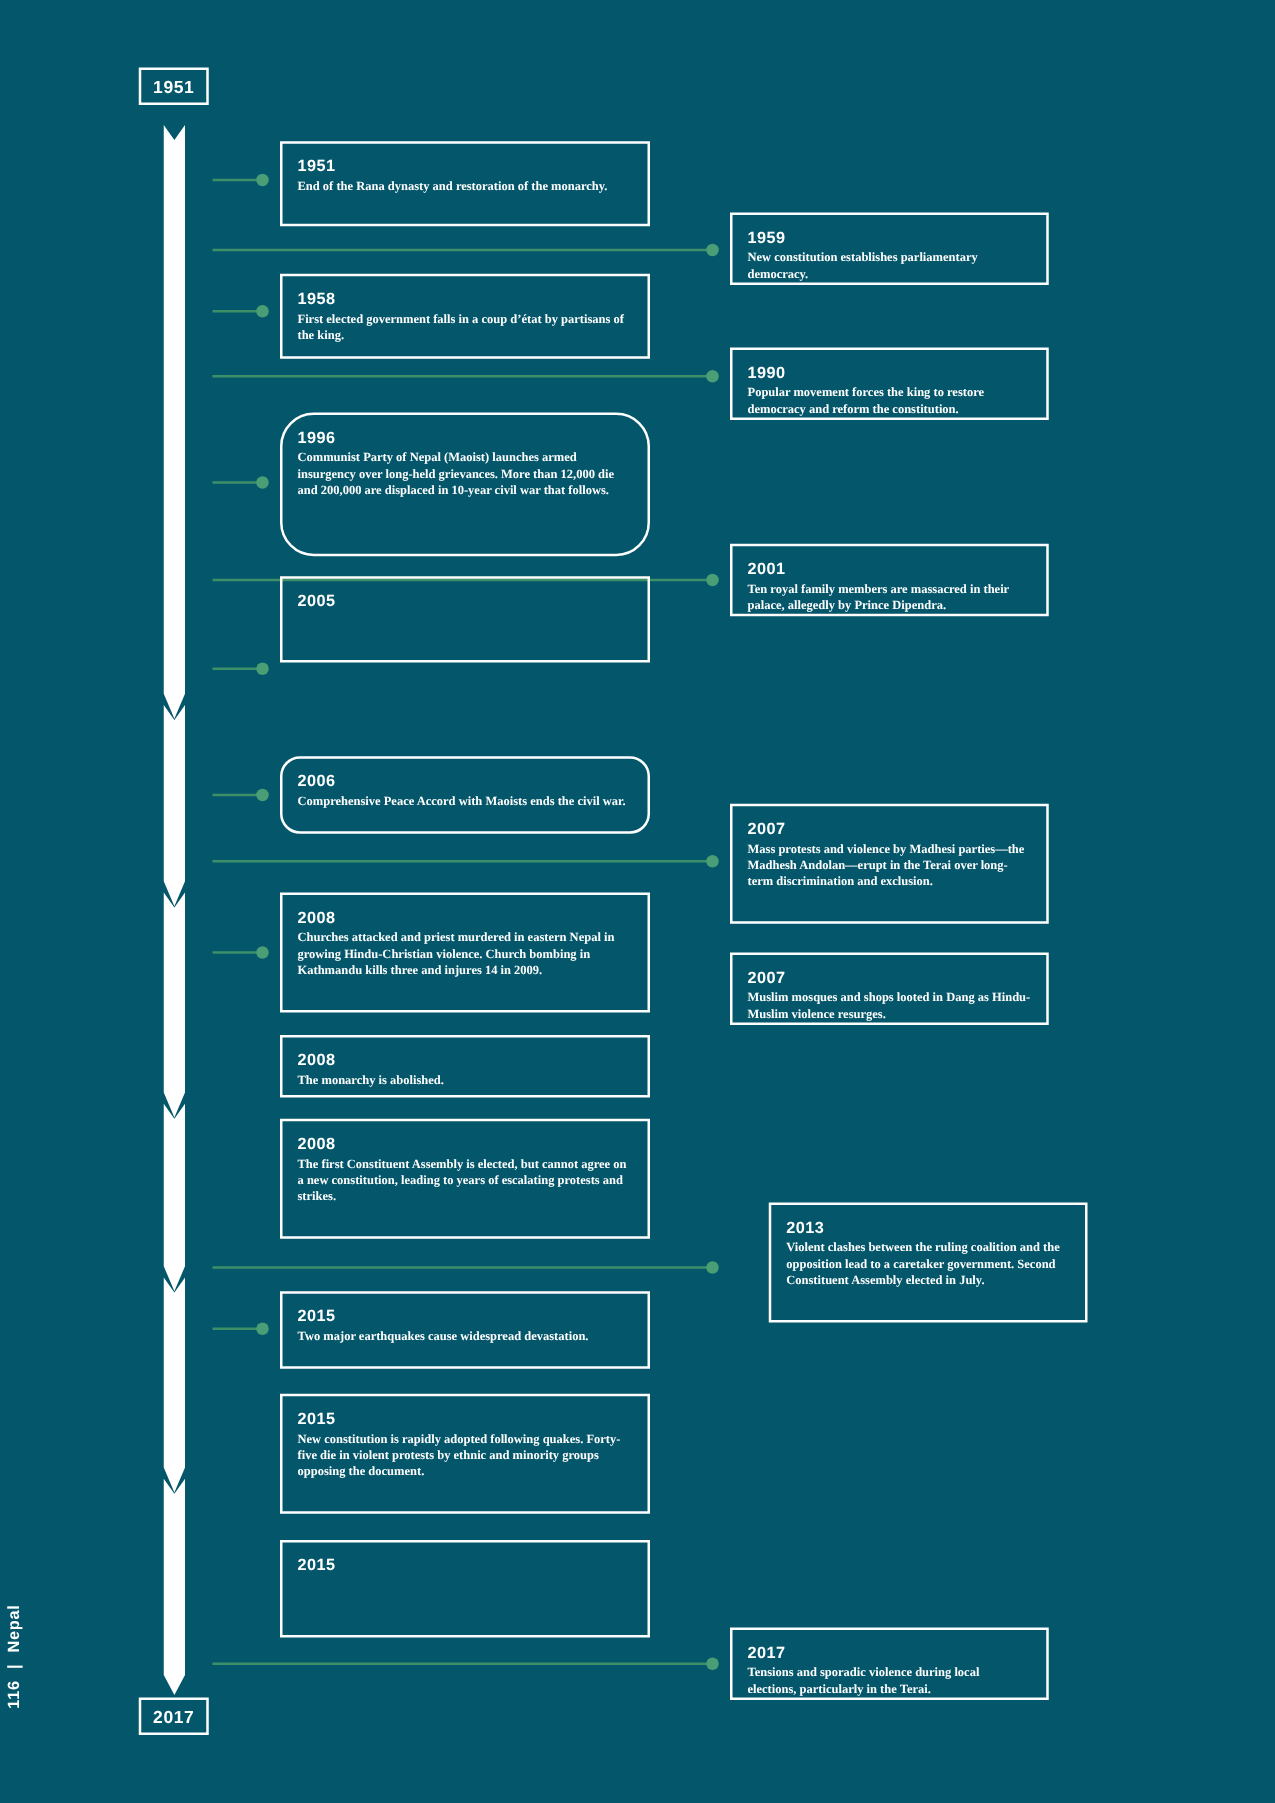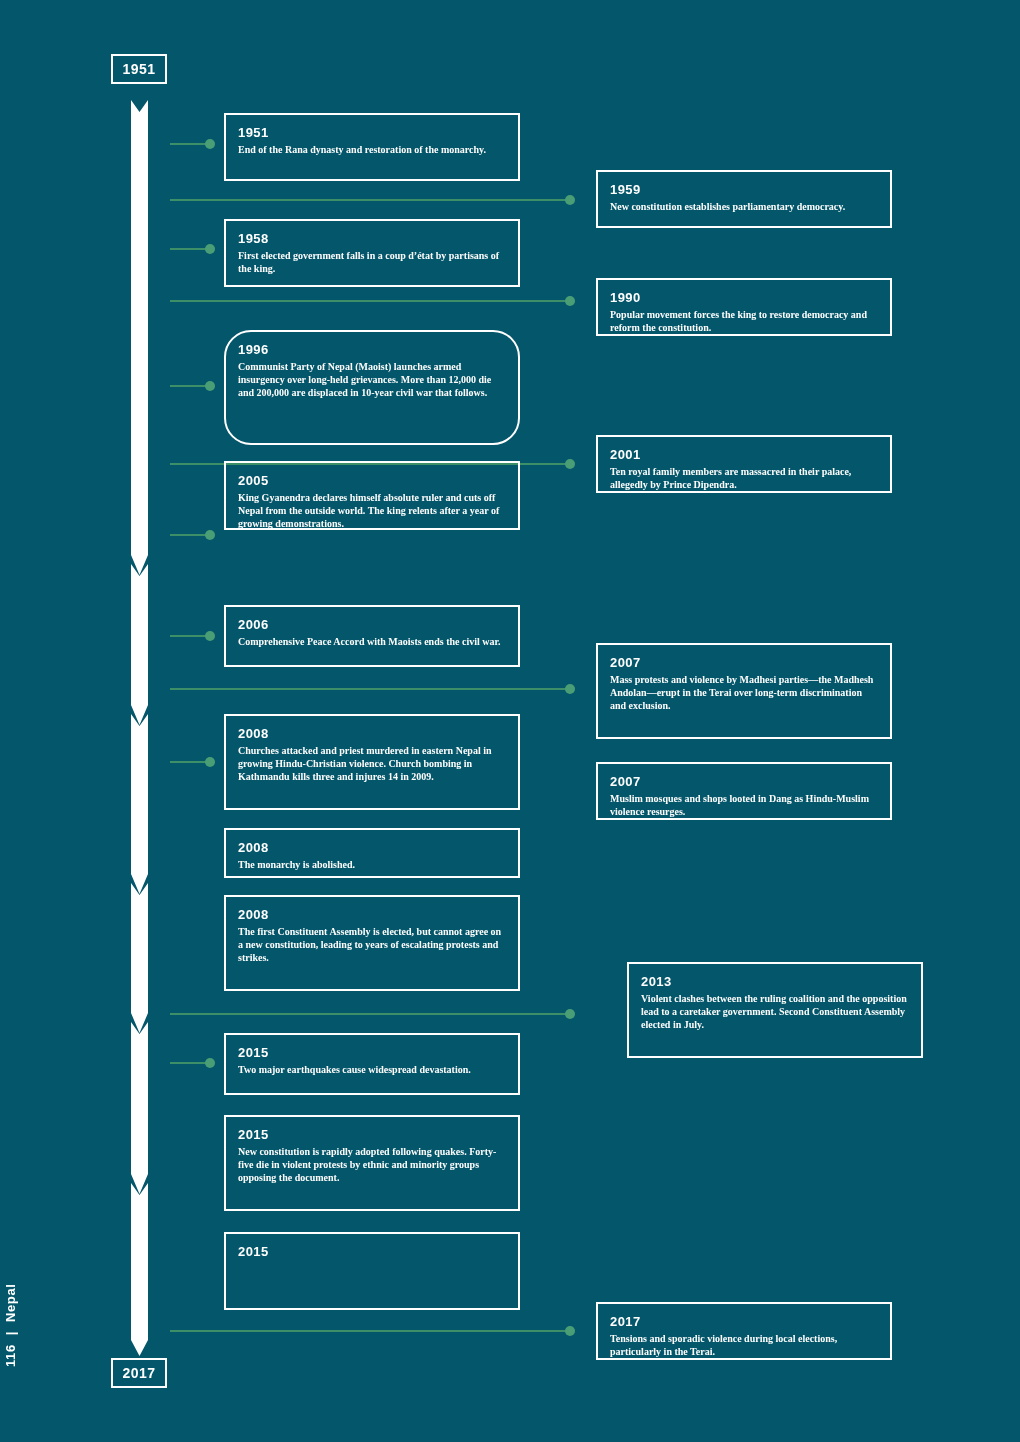--- a/index.html
+++ b/index.html
@@ -96,21 +96,21 @@
     line-height: 1.35;
     margin-bottom: 1px;
   }
   .event-box .txt {
     font-family: "Liberation Serif", serif;
     font-size: 10px;
     line-height: 1.33;
     font-weight: bold;
   }
   .col-left  { left: 224px; width: 296px; }
-  .col-right { left: 596px; width: 296px; }
+  .col-right { left: 584px; width: 255px; }
 </style>
 </head>
 <body>
 
 <svg class="spine" viewBox="0 0 1020 1442" width="1020" height="1442">
   <g fill="#ffffff">
 
     <path d="M131,100 L139.5,112 L148,100 L148,555 L139.5,575 L131,555 Z"></path>
 
     <path d="M131,564 L139.5,576 L148,564 L148,705 L139.5,725 L131,705 Z"></path>
@@ -189,24 +189,23 @@
   <div class="txt">First elected government falls in a coup d’état by partisans of the king.</div>
 </div>
 
 <div class="event-box col-left" style="top:330px; height:115px;border-radius:27px;">
   <div class="yr">1996</div>
   <div class="txt">Communist Party of Nepal (Maoist) launches armed insurgency over long-held grievances. More than 12,000 die and 200,000 are displaced in 10-year civil war that follows.</div>
 </div>
 
 <div class="event-box col-left" style="top:461px; height:69px;">
   <div class="yr">2005</div>
-  <div class="txt">King Gyanendra declares himself absolute ruler and cuts off Nepal from the outside world. The king relents after a year of growing demonstrations.</div>
-</div>
-
-<div class="event-box col-left" style="top:605px; height:62px;">
+</div>
+
+<div class="event-box col-left" style="top:605px; height:62px;border-radius:16px;">
   <div class="yr">2006</div>
   <div class="txt">Comprehensive Peace Accord with Maoists ends the civil war.</div>
 </div>
 
 <div class="event-box col-left" style="top:714px; height:96px;">
   <div class="yr">2008</div>
   <div class="txt">Churches attacked and priest murdered in eastern Nepal in growing Hindu-Christian violence. Church bombing in Kathmandu kills three and injures 14 in 2009.</div>
 </div>
 
 <div class="event-box col-left" style="top:828px; height:50px;">

